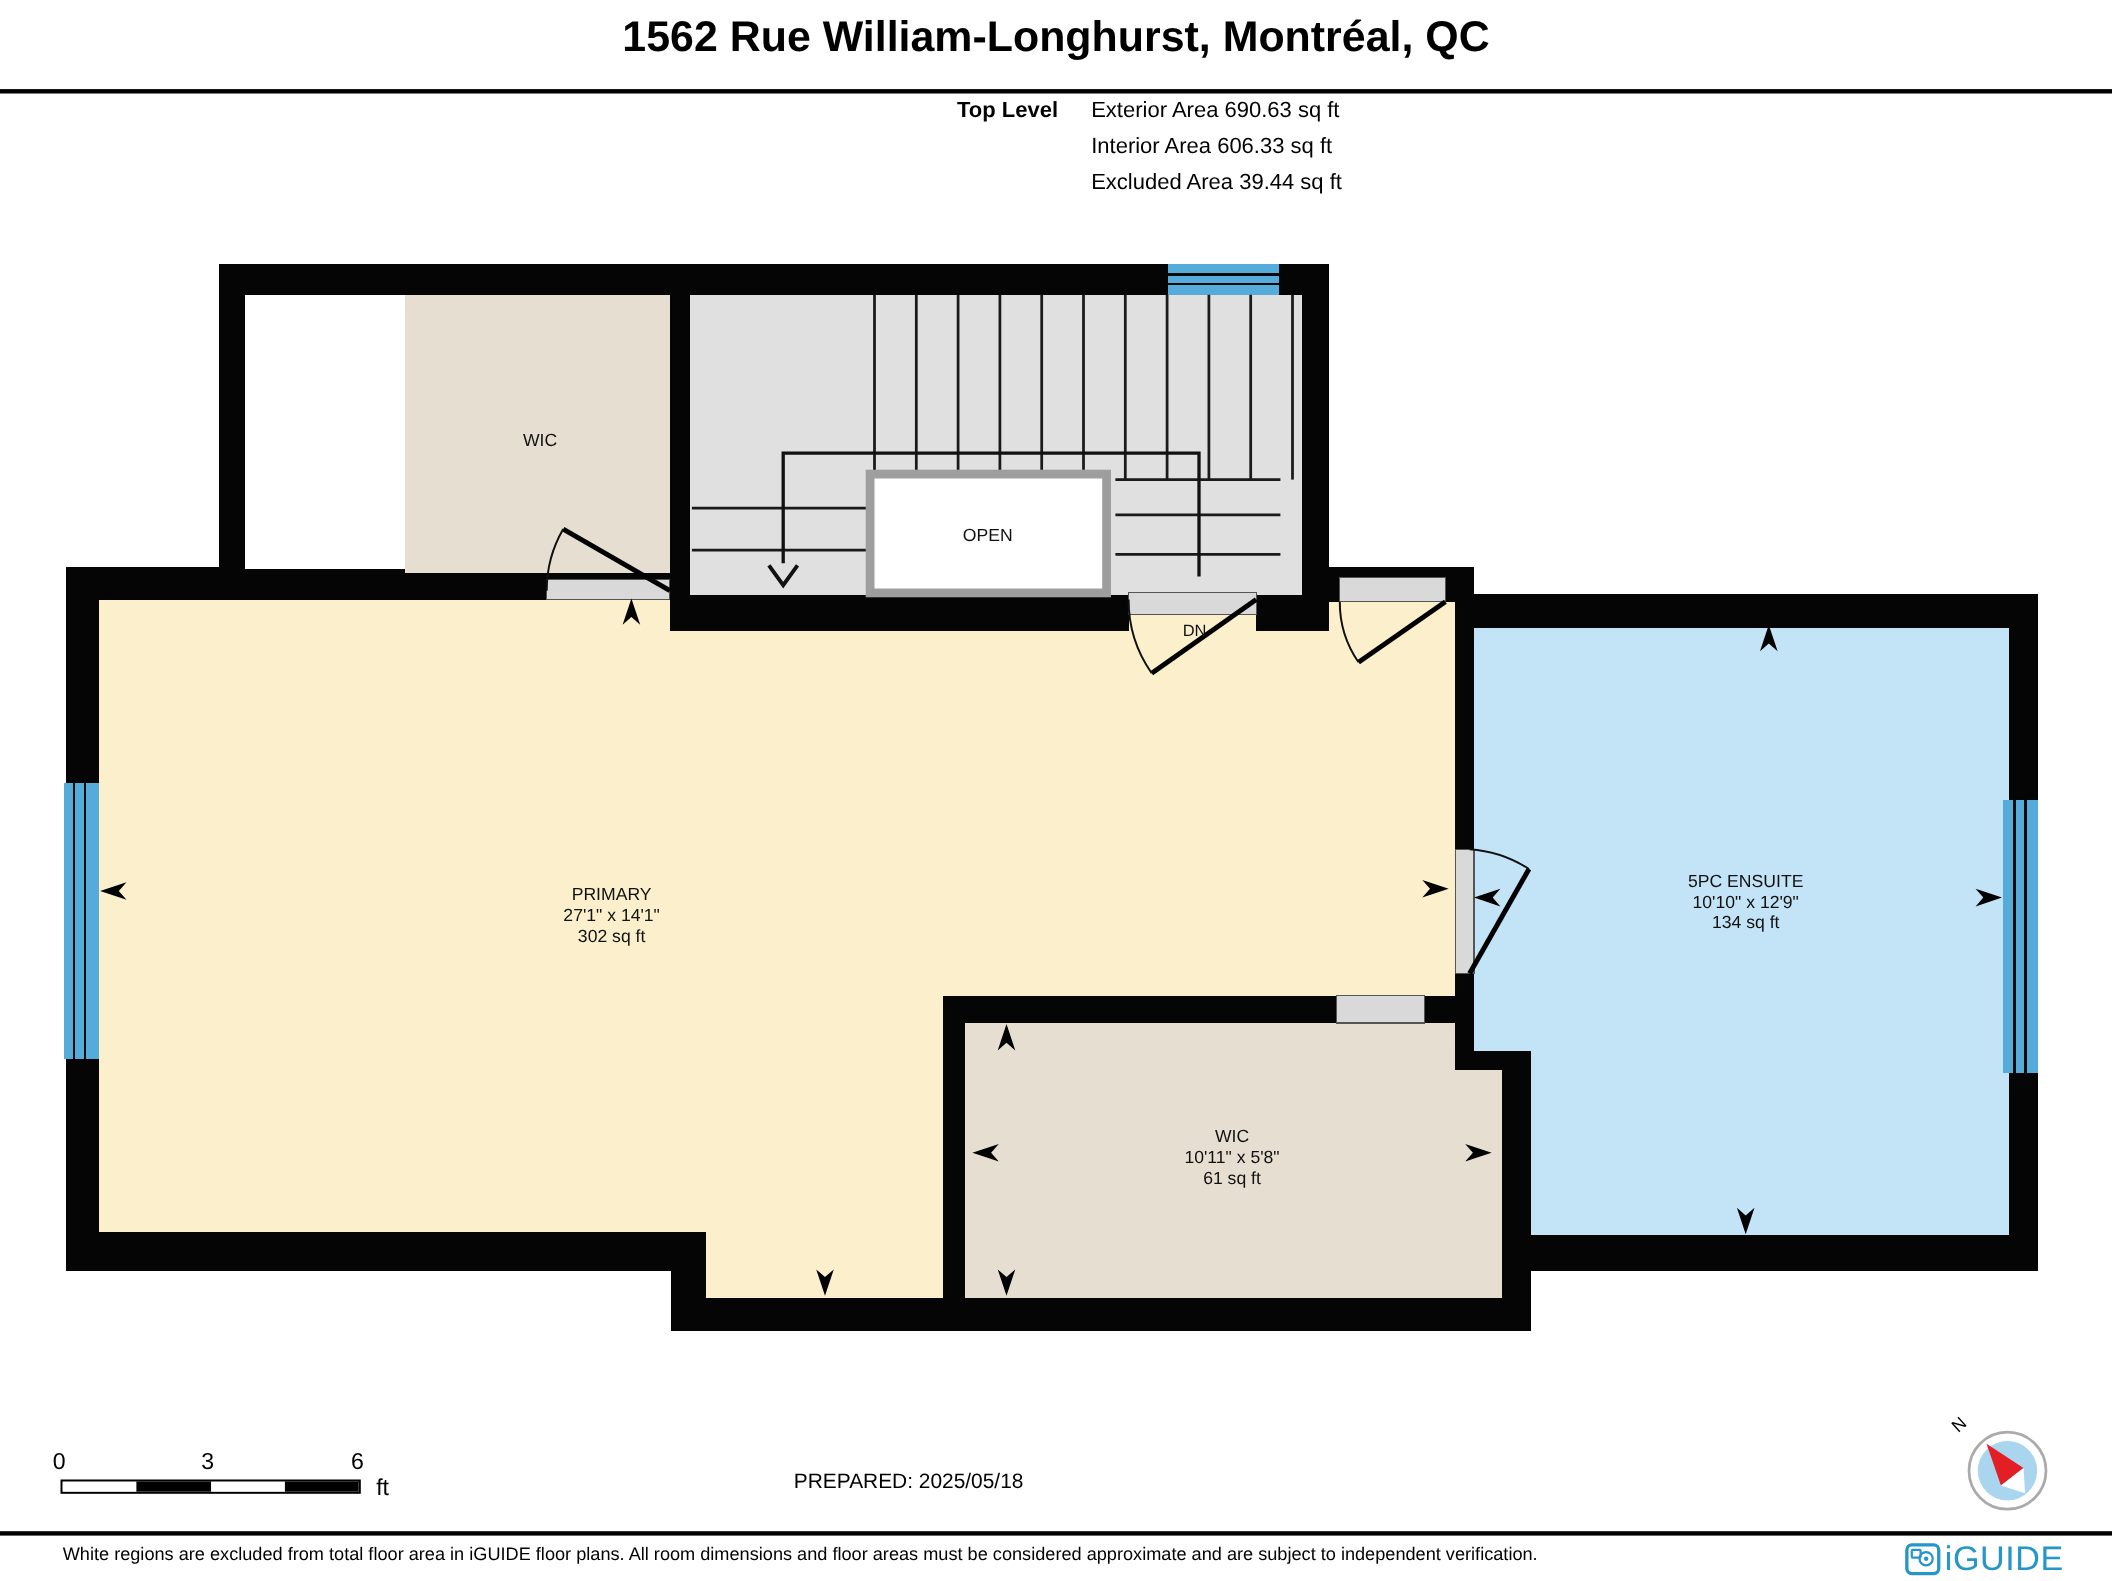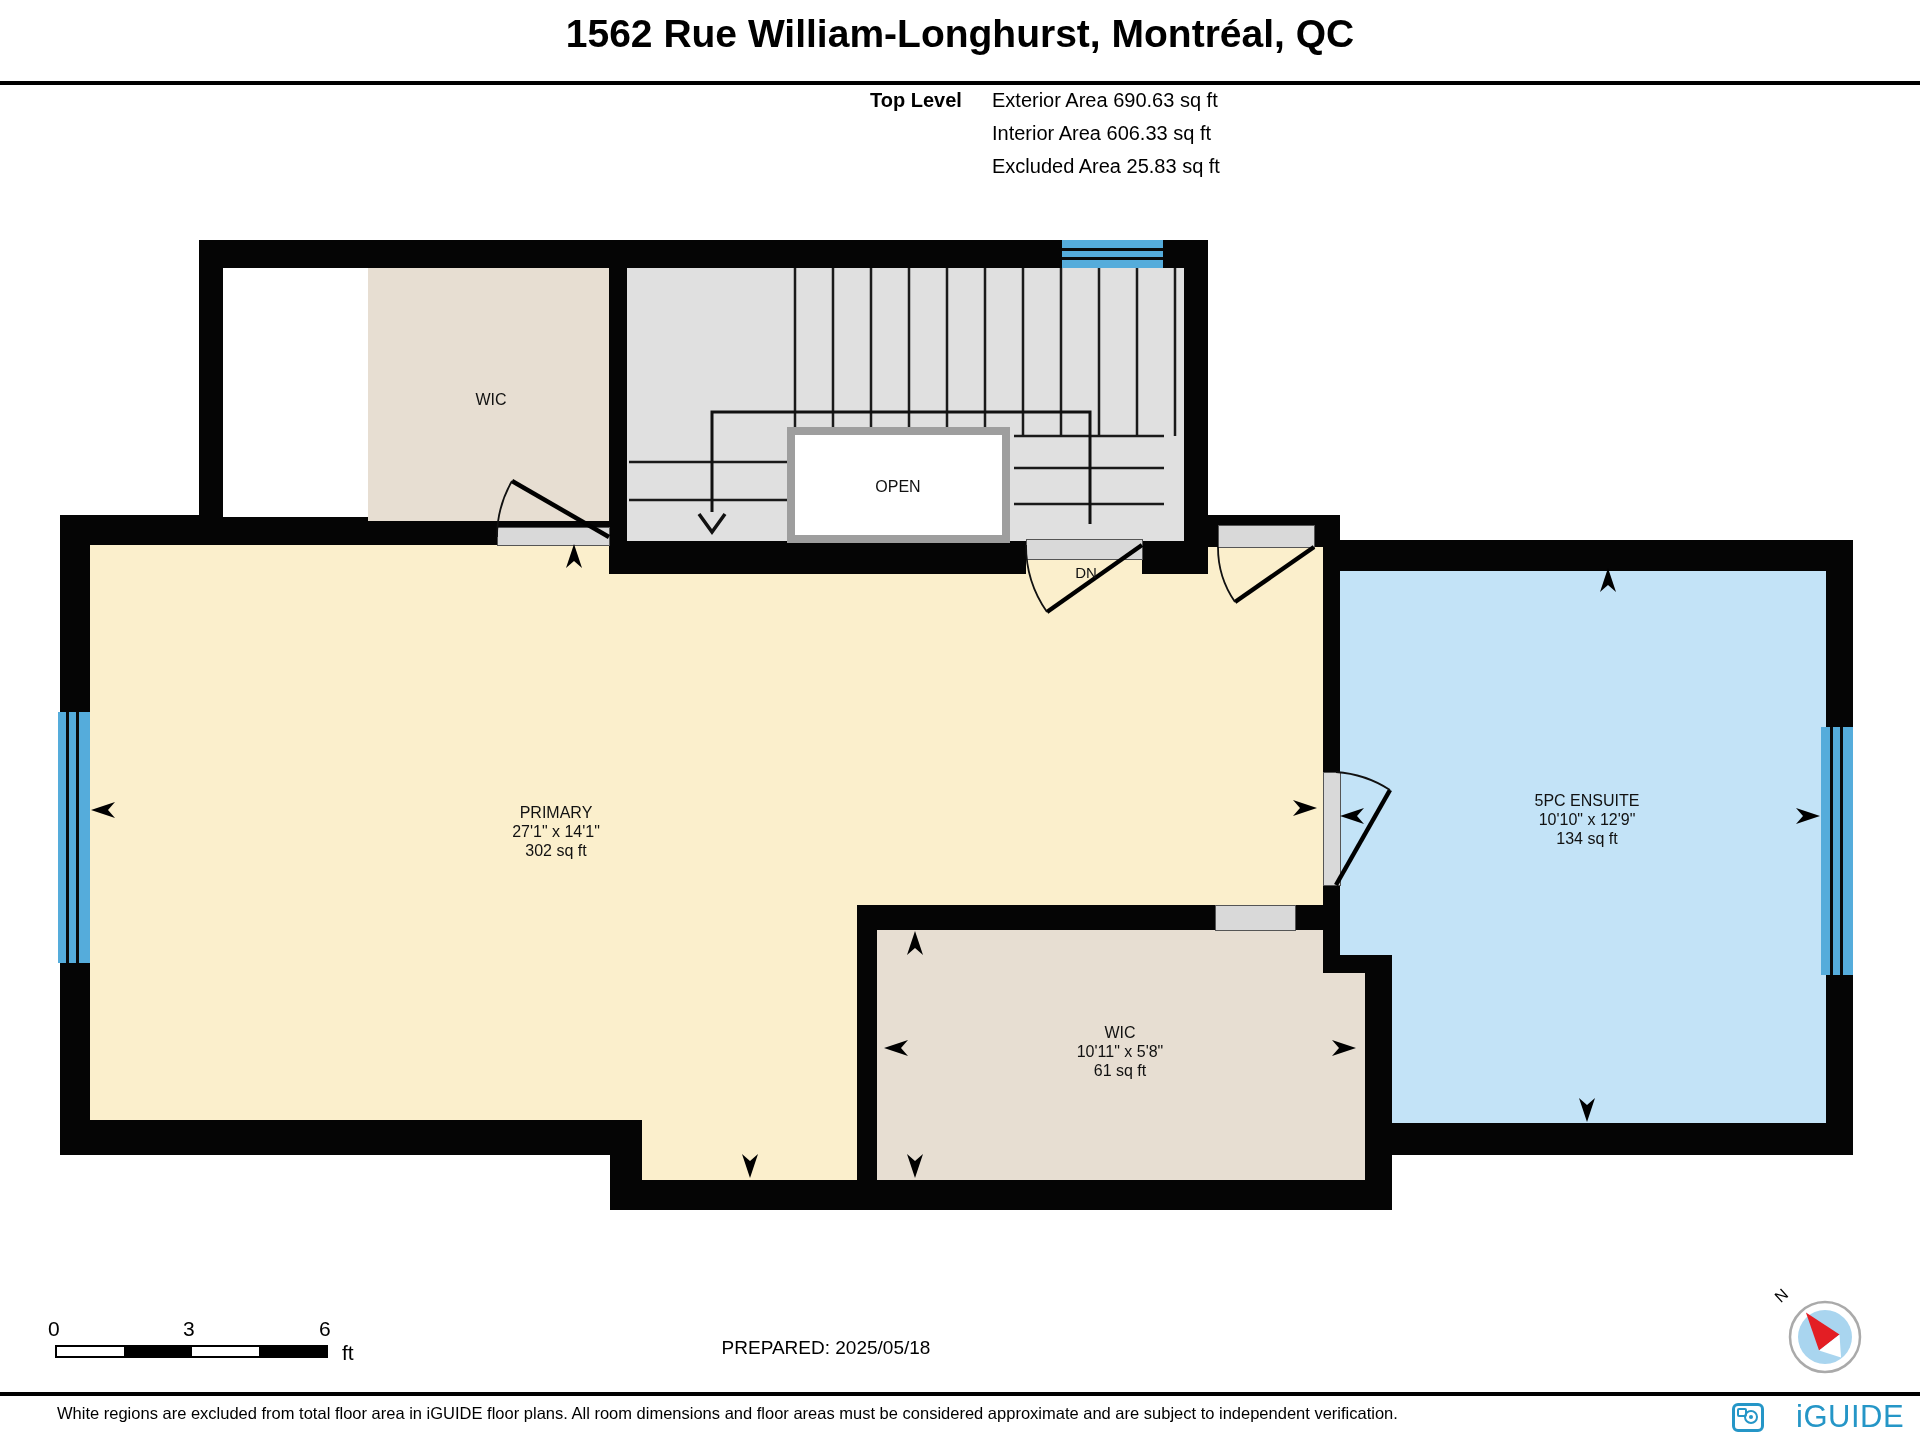--- a/index.html
+++ b/index.html
@@ -23,41 +23,41 @@
   .dir-arrow{fill:#000;}
   .scale-num{font-size:21px;}
   #scale-bar{left:55px;top:1345px;width:273px;height:13px;border:2px solid #000;
              box-sizing:border-box;display:flex;}
   #scale-bar div{height:100%;}
   .ft-lbl{left:342px;top:1341px;font-size:21px;}
   .prepared{left:0;top:1337px;width:1652px;text-align:center;font-size:19px;}
   .north-n{left:1776px;top:1287px;font-size:16px;transform:rotate(-42deg);}
   .footer-rule{left:0;top:1392px;width:1920px;height:4px;background:#000;}
   .disclaimer{left:17px;top:1404px;font-size:16.5px;margin-left:40px;}
-  .logo{left:1732px;top:1399px;display:flex;align-items:center;gap:28px;}
+  .logo{left:1732px;top:1399px;display:flex;align-items:center;}
   .logo-icon{width:26px;height:23px;border:3px solid #2596C7;border-radius:6px;
              position:relative;margin-right:4px;}
   .logo-icon .lens{position:absolute;right:3px;top:4px;width:10px;height:10px;
              border:2.5px solid #2596C7;border-radius:50%;}
   .logo-icon .dot{position:absolute;right:8px;top:9px;width:4px;height:4px;
              background:#2596C7;border-radius:50%;}
   .logo-icon .notch{position:absolute;left:2px;top:2px;width:6px;height:5px;
              border:2.5px solid #2596C7;border-radius:2px;}
   .logo-text{font-size:31px;color:#2596C7;font-weight:500;letter-spacing:0.5px;}
 </style>
 </head>
 <body>
 
 <div class="abs title">1562 Rue William-Longhurst, Montréal, QC</div>
 <div class="abs title-rule"></div>
 <div class="abs level-label">Top Level</div>
 <div class="abs area-lines">
   <div>Exterior Area 690.63 sq ft</div>
   <div>Interior Area 606.33 sq ft</div>
-  <div>Excluded Area 25.83 sq ft</div>
+  <div>Excluded Area 39.44 sq ft</div>
 </div>
 
 <svg class="abs plan" width="1920" height="1437" viewBox="0 0 1920 1437" shape-rendering="crispEdges">
 
   <g fill="#050505">
     <rect x="199" y="240" width="1009" height="334"></rect>
     <rect x="60" y="515" width="1280" height="640"></rect>
     <rect x="610" y="1120" width="267" height="90"></rect>
     <rect x="857" y="905" width="535" height="305"></rect>
     <rect x="1323" y="540" width="530" height="615"></rect>

